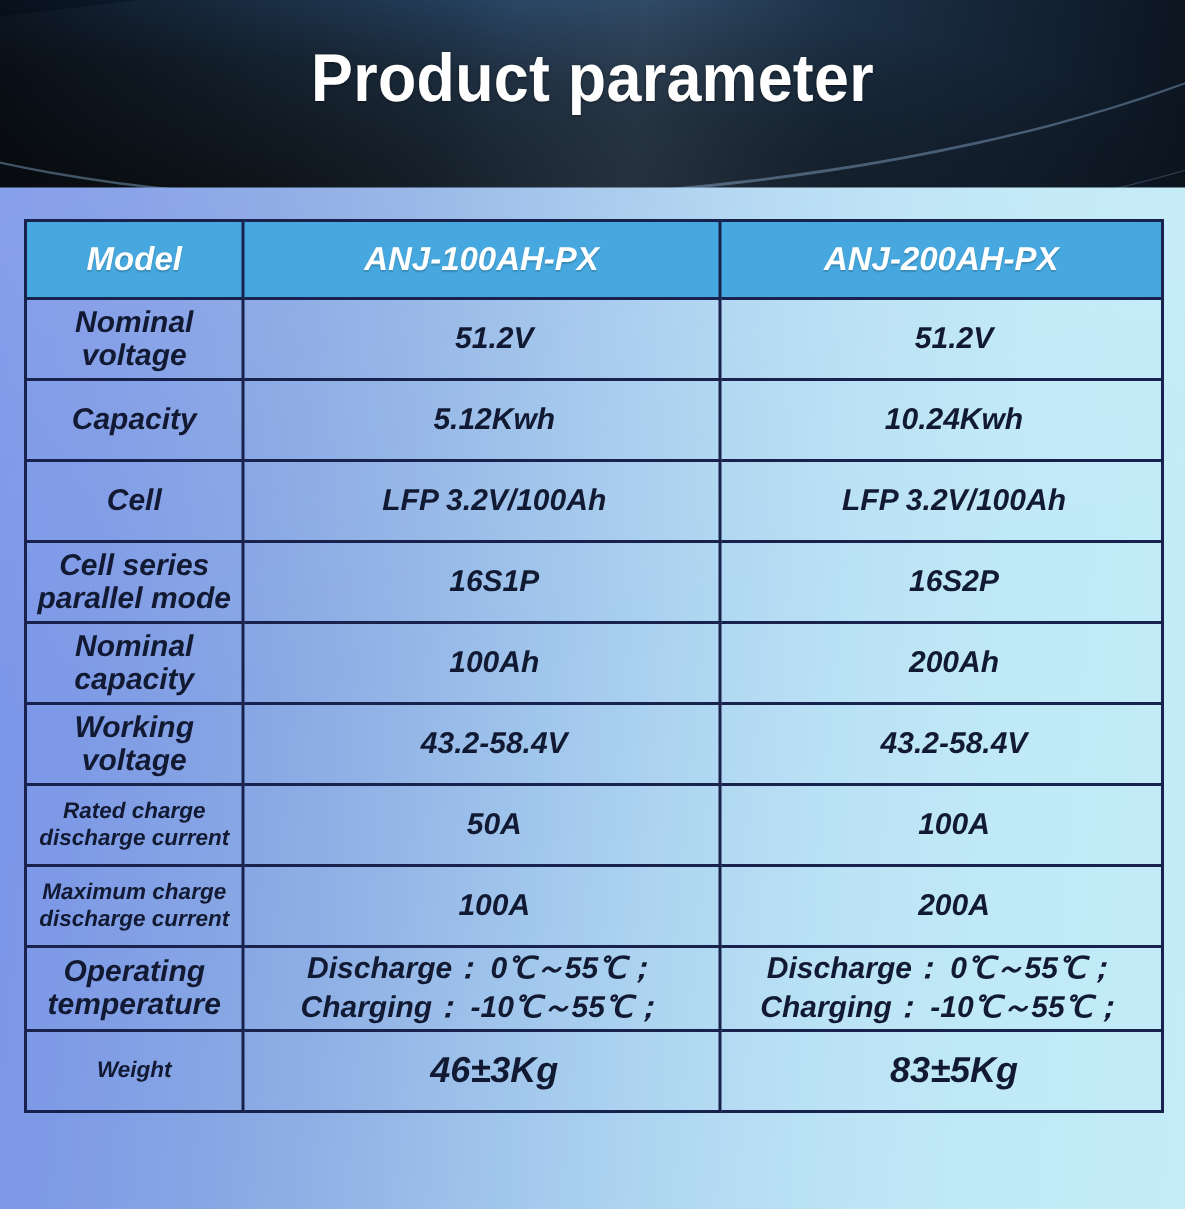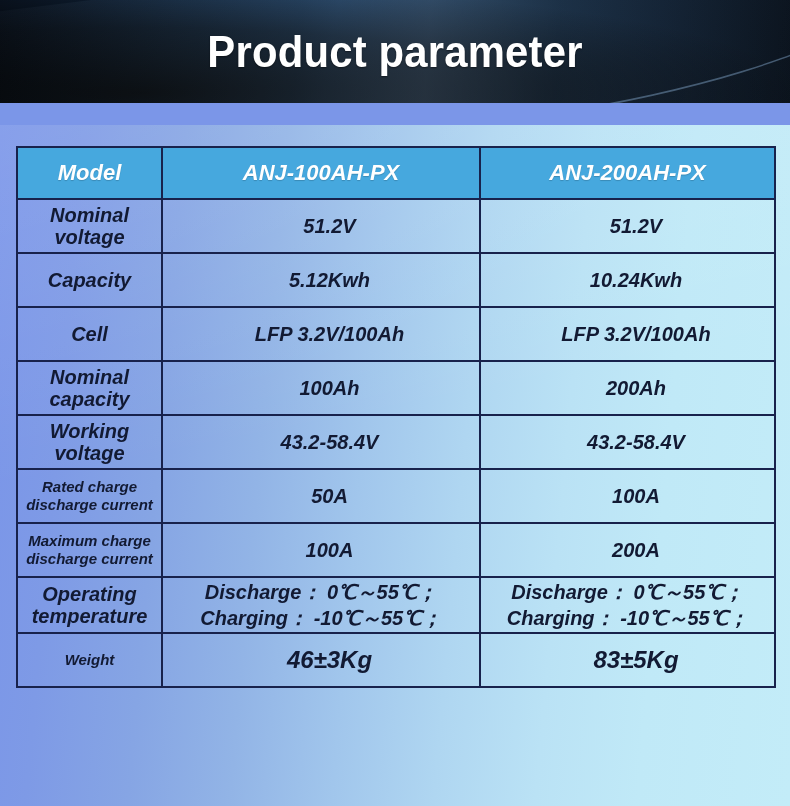--- a/index.html
+++ b/index.html
@@ -20,21 +20,21 @@
     height: 806px;
     overflow: hidden;
   }
 
   
   .banner {
     position: absolute;
     left: 0;
     top: 0;
     width: 790px;
-    height: 103px;
+    height: 147px;
     overflow: hidden;
     background:
       radial-gradient(120% 150% at 18% 90%, rgba(0,0,0,0.92) 0%, rgba(0,0,0,0.55) 42%, rgba(0,0,0,0) 70%),
       linear-gradient(100deg, #0a1422 0%, #132a44 22%, #1b3a5c 42%, #132940 62%, #0c1a2b 82%, #060d16 100%);
   }
   .banner-wave {
     position: absolute;
     border-radius: 50%;
     border-style: solid;
     border-color: transparent;
@@ -236,20 +236,28 @@
           <td class="val">5.12Kwh</td>
           <td class="val">10.24Kwh</td>
         </tr>
 
         <tr class="data">
           <td class="label">Cell</td>
           <td class="val">LFP 3.2V/100Ah</td>
           <td class="val">LFP 3.2V/100Ah</td>
         </tr>
 
+        <tr class="data">
+          <td class="label">
+            <span>Cell series</span><br>
+            <span>parallel mode</span>
+          </td>
+          <td class="val">16S1P</td>
+          <td class="val">16S2P</td>
+        </tr>
 
         <tr class="data">
           <td class="label">
             <span>Nominal</span><br>
             <span>capacity</span>
           </td>
           <td class="val">100Ah</td>
           <td class="val">200Ah</td>
         </tr>
 

